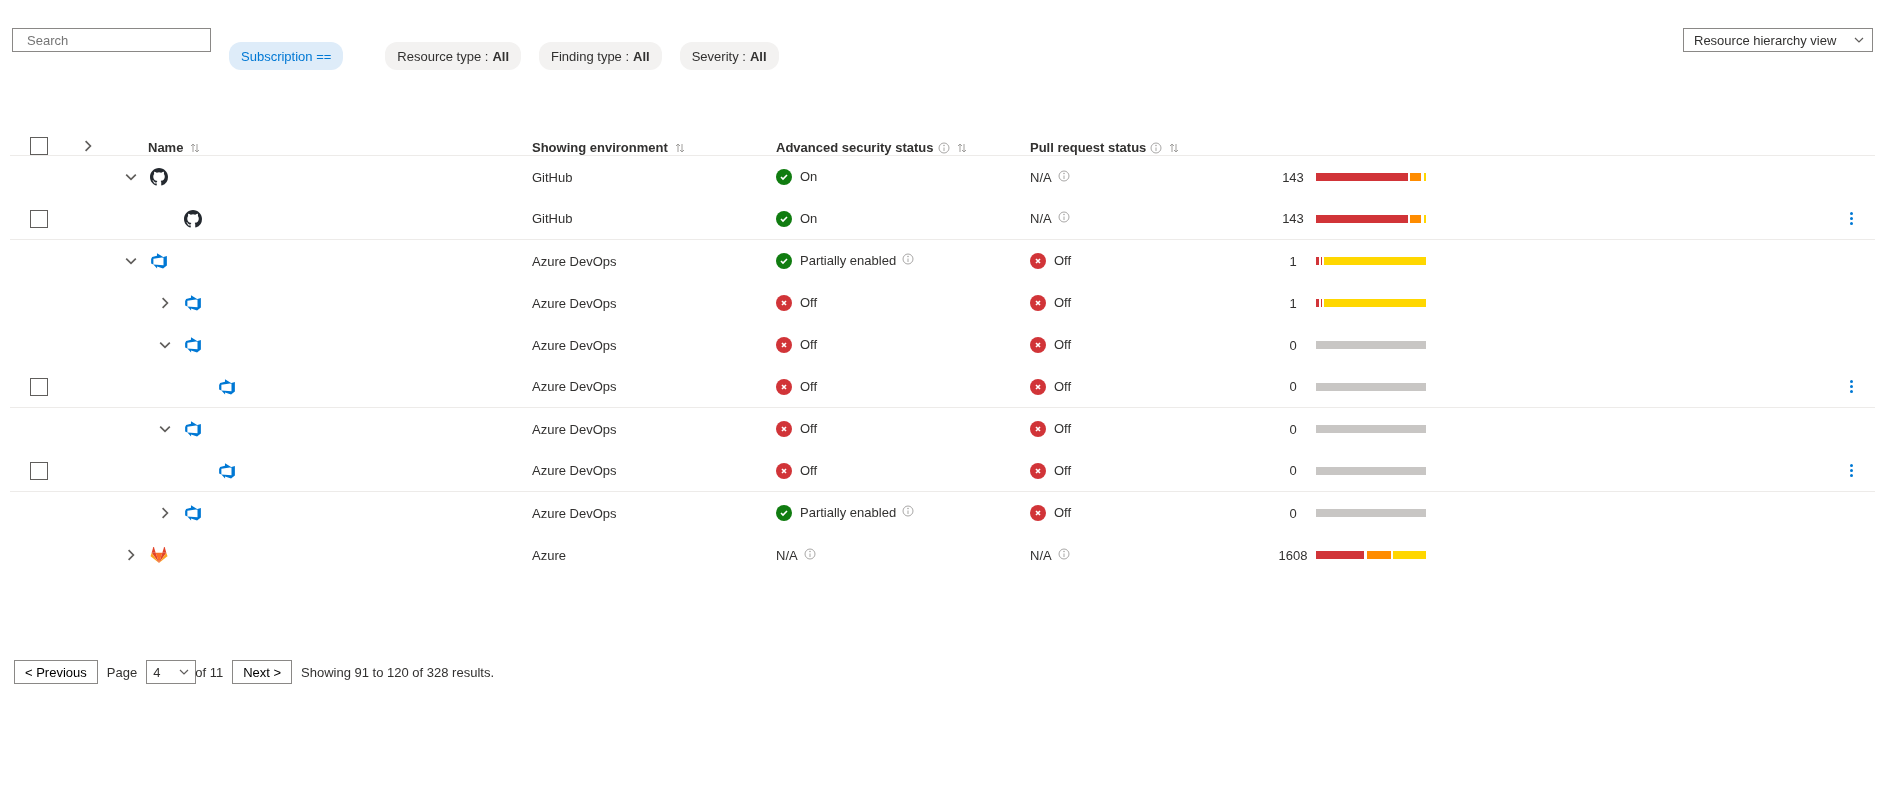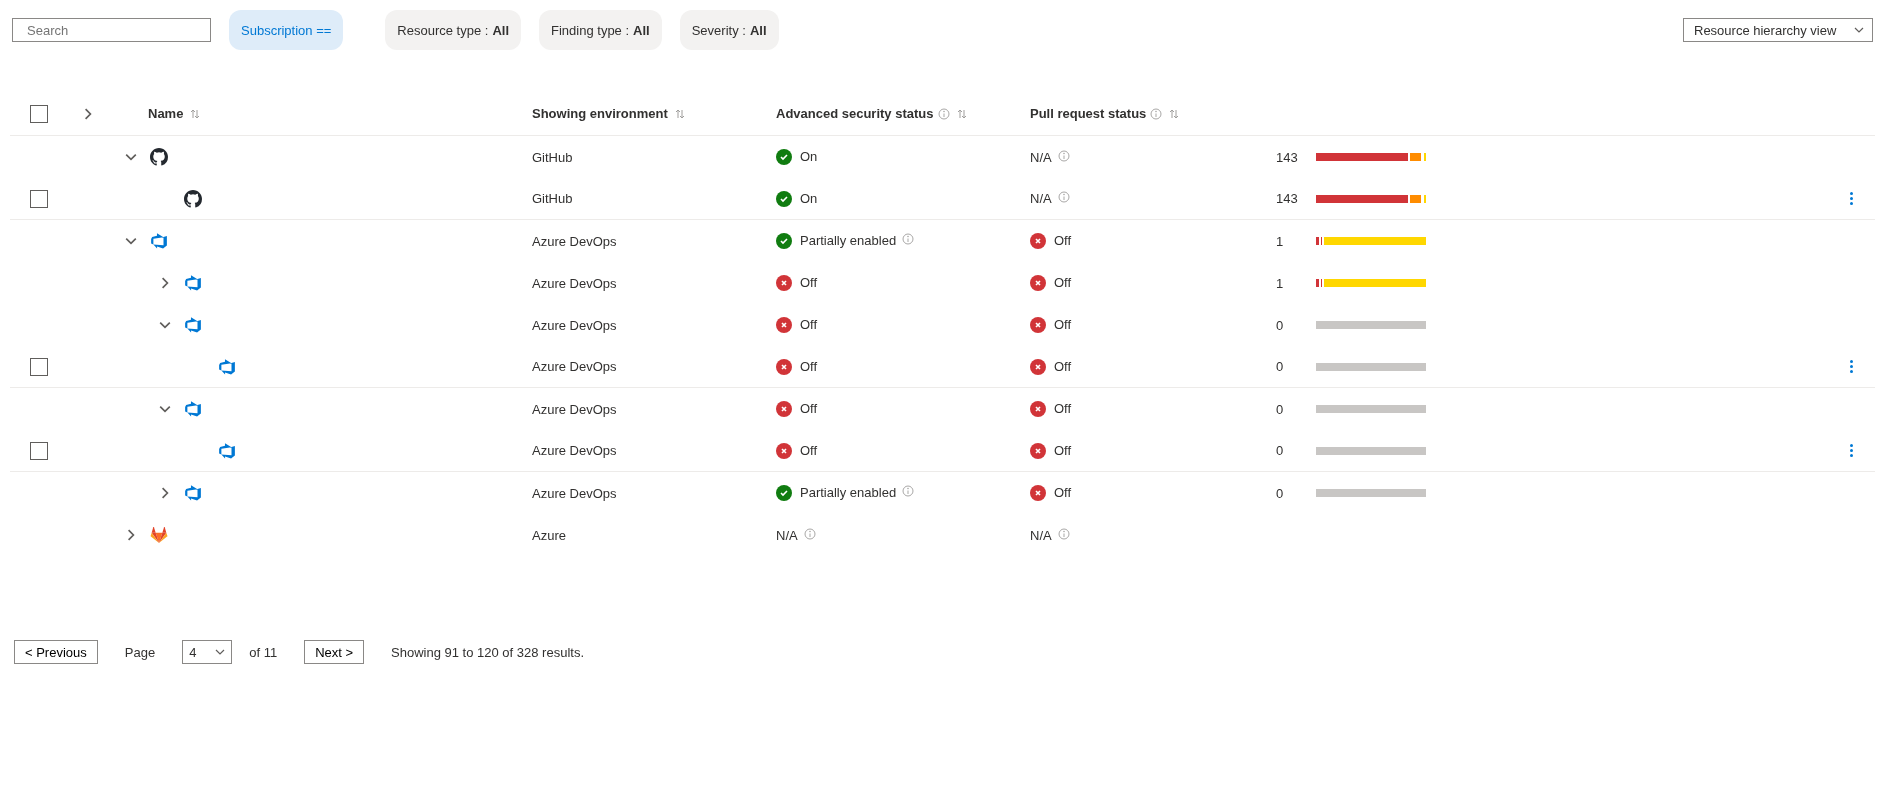--- a/index.html
+++ b/index.html
@@ -4,33 +4,33 @@
 <style>
   * { box-sizing: border-box; font-family: "Segoe UI", Arial, sans-serif; }
   body { margin: 0; padding: 10px 10px 20px 10px; font-size: 13px; color: #323130; background: #fff; }
 
   
   .topbar { display: flex; align-items: center; gap: 18px; padding: 0 2px 4px 2px; }
   .searchbox { display: flex; align-items: center; border: 1px solid #8a8886; width: 199px; height: 24px; padding: 0 6px; }
   .searchbox input { border: none; outline: none; flex: 1; font-size: 13px; background: transparent; }
   .search-icon { width: 14px; height: 14px; color: #0078d4; margin-right: 6px; }
 
-  .pill { display: inline-flex; align-items: center; height: 40px; padding: 0 12px; border-radius: 12px; font-size: 13px; }
+  .pill { display: inline-flex; align-items: center; height: 28px; padding: 0 12px; border-radius: 12px; font-size: 13px; margin-top: 32px; }
   .pill-blue { background: #deecf9; color: #0078d4; font-weight: 400; }
   .pill-gray { background: #f3f2f1; color: #323130; }
   .pill .val { font-weight: 600; margin-left: 4px; }
 
   .spacer { flex: 1; }
 
   .view-select { display: flex; align-items: center; justify-content: space-between; border: 1px solid #8a8886; height: 24px; padding: 0 8px 0 10px; width: 190px; cursor: pointer; }
   .chev-down { width: 10px; height: 10px; }
 
   
   .table { margin-top: 38px; }
-  .thead { display: flex; align-items: center; height: 44px; border-bottom: 1px solid #edebe9; font-weight: 600; padding: 0 4px; }
+  .thead { display: flex; align-items: flex-end; height: 44px; border-bottom: 1px solid #edebe9; font-weight: 600; padding: 0 4px; }
   .col-check { width: 50px; display:flex; justify-content:center; }
   .col-expand-h { width: 48px; display:flex; justify-content:center; }
   .col-name { flex: 0 0 420px; padding-left: 36px; display:flex; align-items:center; }
   .col-env  { flex: 0 0 244px; display:flex; align-items:center; }
   .col-adv  { flex: 0 0 242px; display:flex; align-items:center; }
   .col-pr   { flex: 0 0 246px; display:flex; align-items:center;margin-left:12px; }
   .col-find { flex: 1; display:flex; align-items:center; }
   .col-menu { width: 40px; display:flex; align-items:center; justify-content:center; }
 
   .sort-ic { width: 12px; height: 12px; margin-left: 6px; opacity: .6; }
@@ -49,34 +49,34 @@
 
   .env-icon { width:18px; height:18px; display:inline-flex; align-items:center; justify-content:center; }
 
   .status-dot { width: 16px; height: 16px; border-radius: 50%; display:inline-flex; align-items:center; justify-content:center; margin-right: 8px; flex:none; }
   .dot-green { background:#107c10; }
   .dot-red   { background:#d13438; }
   .status-cell { display:flex; align-items:flex-start; }
   .status-na { color:#323130; }
 
   .find-cell { display:flex; align-items:center; gap:6px; }
-  .find-num  { width: 34px; text-align: left; }
+  .find-num  { width: 34px; text-align: center; }
   .find-bar  { display:flex; width: 110px; height: 8px; overflow:hidden; }
   .seg { height:100%; }
   .seg-hi  { background:#d13438; }
   .seg-md  { background:#ff8c00; }
   .seg-lo  { background:#ffd700; }
   .seg-off { background:#c8c6c4; }
   .seg-gap { background:#fff; }
 
   .dots-btn { width: 20px; height: 20px; display:flex; flex-direction:column; gap:2px; align-items:center; justify-content:center; cursor:pointer; }
   .dots-btn span { width:3px; height:3px; background:#0078d4; border-radius:50%; }
 
   
-  .footer { display:flex; align-items:center; gap:27px; margin-top: 60px; padding: 0 4px; }
+  .footer { display:flex; align-items:center; gap:9px; margin-top: 60px; padding: 0 4px; }
   .btn { border: 1px solid #8a8886; background:#fff; height: 24px; padding: 0 10px; font-size: 13px; cursor:pointer; }
   .pagebox { border: 1px solid #8a8886; height: 24px; width: 50px; display:inline-flex; align-items:center; justify-content:space-between; padding: 0 6px; }
 </style>
 </head>
 <body>
 
 <div class="topbar">
   <div class="searchbox">
     <svg class="search-icon" viewBox="0 0 16 16">
         <circle cx="6.5" cy="6.5" r="4.5" fill="none" stroke="#0078d4" stroke-width="1.2"></circle>
@@ -680,20 +680,32 @@
         <div class="col-pr">
           <span class="status-cell">
             <span class="status-na">N/A</span>
             <svg class="info-ic" viewBox="0 0 12 12" style="margin-left:6px">
               <circle cx="6" cy="6" r="5" fill="none" stroke="#605e5c"></circle>
               <line x1="6" y1="5.5" x2="6" y2="9" stroke="#605e5c"></line>
               <circle cx="6" cy="3.5" r="0.8" fill="#605e5c"></circle>
             </svg>
           </span>
         </div>
+        <div class="col-find">
+          <div class="find-cell">
+            <span class="find-num">1608</span>
+            <span class="find-bar">
+              <span class="seg seg-hi" style="width:44%"></span>
+              <span class="seg seg-gap" style="width:2%"></span>
+              <span class="seg seg-md" style="width:22%"></span>
+              <span class="seg seg-gap" style="width:2%"></span>
+              <span class="seg seg-lo" style="width:30%"></span>
+            </span>
+          </div>
+        </div>
         <div class="col-menu"></div>
       </div>
     </div>
   <div class="row" style="height:24px"></div>
 
 </div>
 
 <div class="footer">
   <button class="btn">&lt; Previous</button>
   <span>Page</span>

